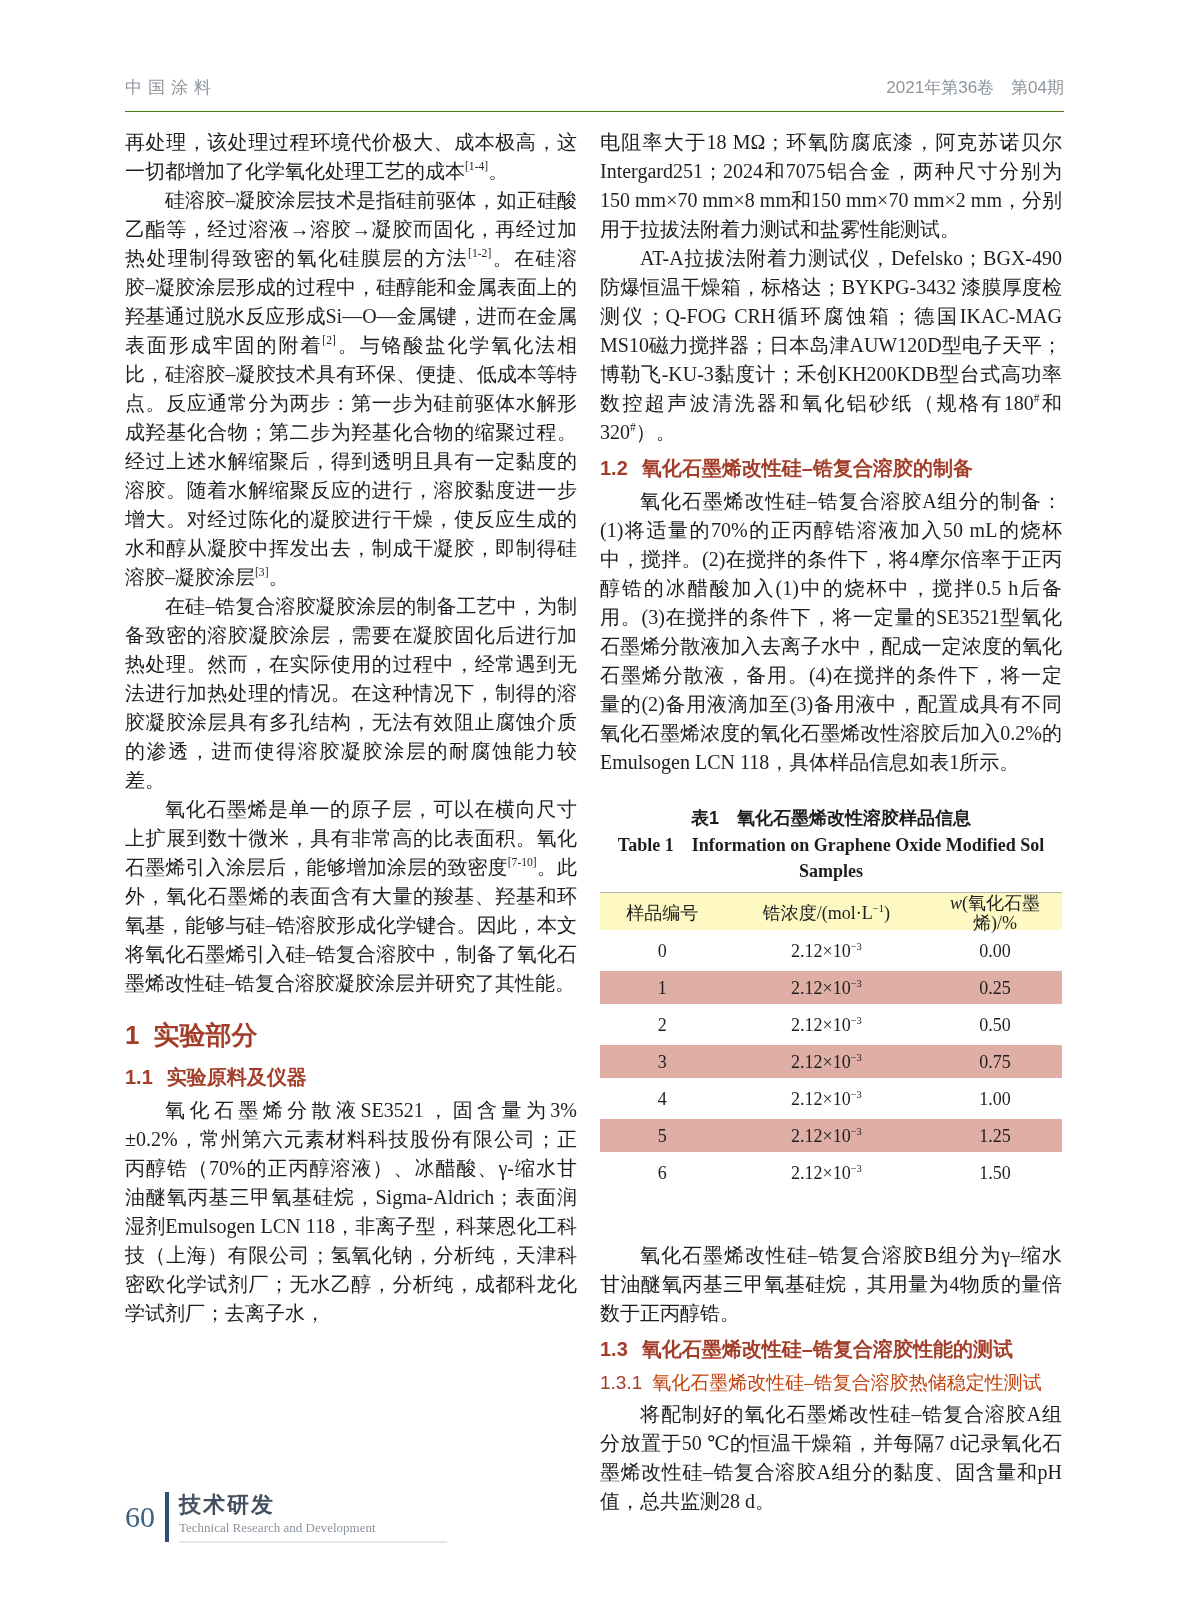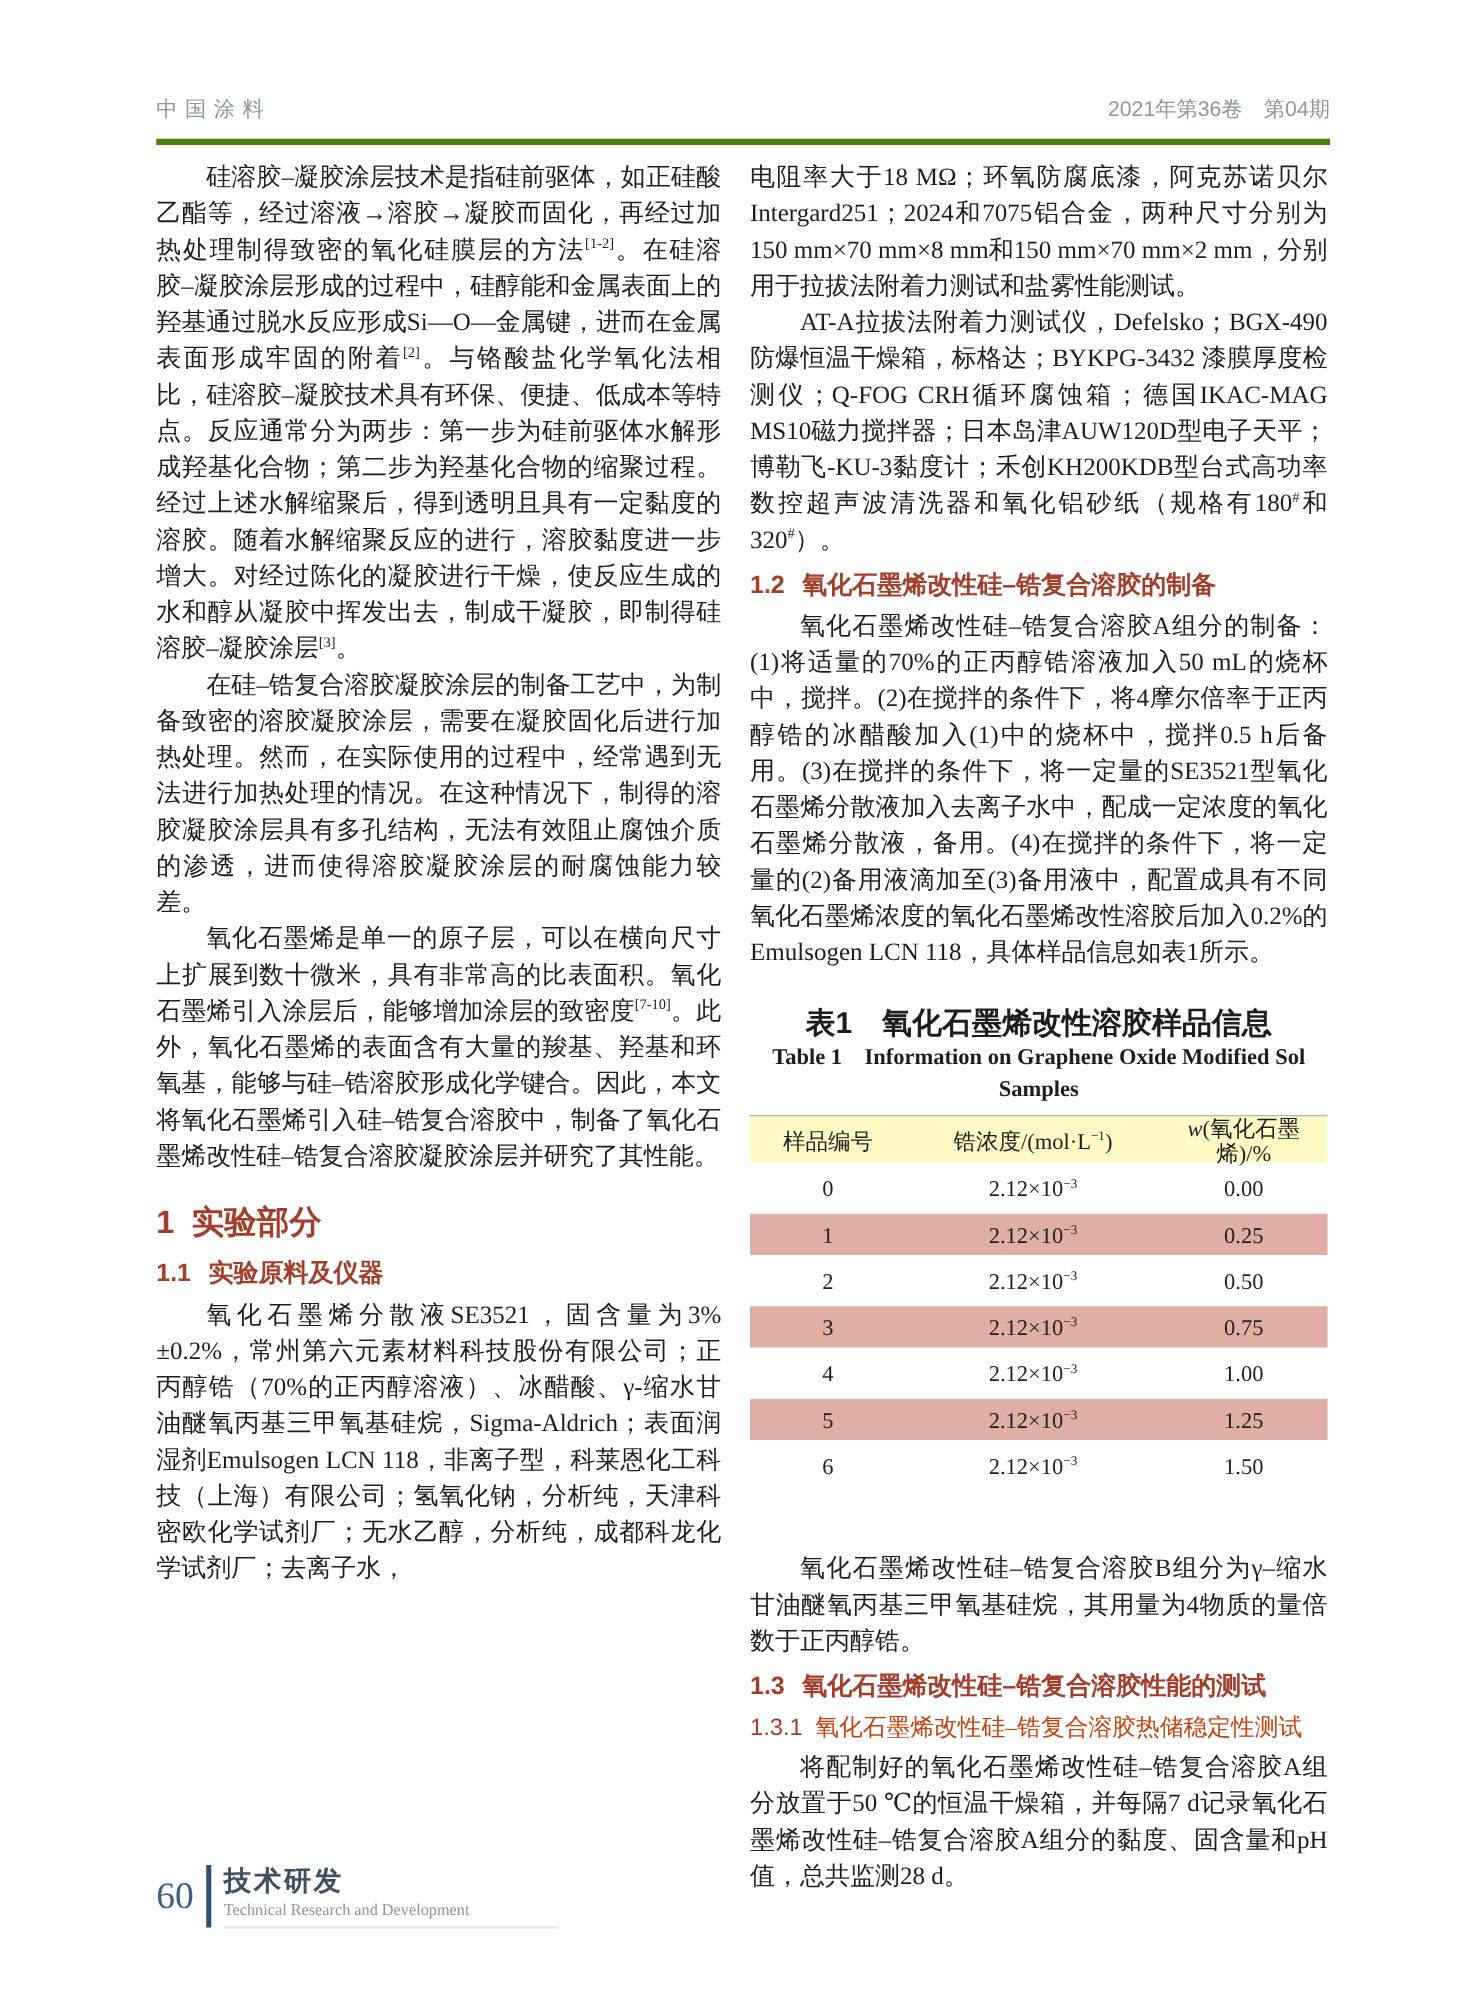--- a/index.html
+++ b/index.html
@@ -6,21 +6,21 @@
   .page {
     position:relative; width:1187px; height:1600px; margin:0 auto;
     background:#ffffff; overflow:hidden;
     font-family:"Liberation Serif","DejaVu Serif",serif;
     color:#1d1d1f;
   }
   
   .runhead {
     position:absolute; left:125px; right:123px; top:76px;
     display:flex; justify-content:space-between; align-items:flex-end;
-    padding-bottom:12px; border-bottom:5px solid #4d7c0f;
+    padding-bottom:12px; border-bottom:1px solid #4d7c0f;
     font-family:"Liberation Sans","DejaVu Sans",sans-serif;
     font-size:17px; color:#8d959d;
   }
   .runhead .journal { letter-spacing:6px; }
   
   .col {
     position:absolute; top:128px;
     font-size:20px; line-height:29px; text-align:justify;
   }
   .col-left  { left:125px; width:452px; }
@@ -33,21 +33,21 @@
   .sec .secnum { margin-right:14px; }
   .sec.h1 { font-size:26px; font-weight:bold; margin:20px 0 10px 0; line-height:34px; }
   .sec.h2 { font-size:20px; font-weight:bold; margin:6px 0 4px 0; line-height:30px; }
   .sec.h3 { font-size:19px; font-weight:normal; margin:2px 0 2px 0; line-height:30px; }
   .sec.h3 .secnum { margin-right:10px; }
   .sec.h3 .sectitle { color:#c2410c; font-family:"Liberation Serif","DejaVu Serif",serif; }
   
   .tablewrap { margin:28px 0 52px 0; }
   .tcap-cn {
     text-align:center; font-family:"Liberation Sans","DejaVu Sans",sans-serif;
-    font-weight:bold; font-size:24px; line-height:27px;
+    font-weight:bold; font-size:18px; line-height:27px;
   }
   .tcap-en { text-align:center; font-weight:bold; font-size:18px; line-height:26px; }
   .tbl { margin-top:8px; }
   .trow {
     display:grid; grid-template-columns:27% 44% 29%;
     align-items:center; text-align:center;
     height:33px; margin-top:4px; font-size:18px; line-height:20px;
   }
   .trow.head { background:#fef9c3; height:37px; border-top:1px solid #b7b3b1; }
   .trow.shaded { background:#dfaea4; }
@@ -72,20 +72,21 @@
 <body>
 
 <div class="page">
 
   <div class="runhead">
     <span class="journal">中国涂料</span>
     <span class="issue">2021年第36卷　第04期</span>
   </div>
 
   <div class="col col-left" id="col-left">
+      <p class="para"><span>再处理，该处理过程环境代价极大、成本极高，这一切都增加了化学氧化处理工艺的成本</span><sup>[1-4]</sup><span>。</span></p>
       <p class="para indent"><span>硅溶胶–凝胶涂层技术是指硅前驱体，如正硅酸乙酯等，经过溶液→溶胶→凝胶而固化，再经过加热处理制得致密的氧化硅膜层的方法</span><sup>[1-2]</sup><span>。在硅溶胶–凝胶涂层形成的过程中，硅醇能和金属表面上的羟基通过脱水反应形成Si—O—金属键，进而在金属表面形成牢固的附着</span><sup>[2]</sup><span>。与铬酸盐化学氧化法相比，硅溶胶–凝胶技术具有环保、便捷、低成本等特点。反应通常分为两步：第一步为硅前驱体水解形成羟基化合物；第二步为羟基化合物的缩聚过程。经过上述水解缩聚后，得到透明且具有一定黏度的溶胶。随着水解缩聚反应的进行，溶胶黏度进一步增大。对经过陈化的凝胶进行干燥，使反应生成的水和醇从凝胶中挥发出去，制成干凝胶，即制得硅溶胶–凝胶涂层</span><sup>[3]</sup><span>。</span></p>
       <p class="para indent"><span>在硅–锆复合溶胶凝胶涂层的制备工艺中，为制备致密的溶胶凝胶涂层，需要在凝胶固化后进行加热处理。然而，在实际使用的过程中，经常遇到无法进行加热处理的情况。在这种情况下，制得的溶胶凝胶涂层具有多孔结构，无法有效阻止腐蚀介质的渗透，进而使得溶胶凝胶涂层的耐腐蚀能力较差。</span></p>
       <p class="para indent"><span>氧化石墨烯是单一的原子层，可以在横向尺寸上扩展到数十微米，具有非常高的比表面积。氧化石墨烯引入涂层后，能够增加涂层的致密度</span><sup>[7-10]</sup><span>。此外，氧化石墨烯的表面含有大量的羧基、羟基和环氧基，能够与硅–锆溶胶形成化学键合。因此，本文将氧化石墨烯引入硅–锆复合溶胶中，制备了氧化石墨烯改性硅–锆复合溶胶凝胶涂层并研究了其性能。</span></p>
       <div class="sec h1"><span class="secnum">1</span><span class="sectitle">实验部分</span></div>
       <div class="sec h2"><span class="secnum">1.1</span><span class="sectitle">实验原料及仪器</span></div>
       <p class="para indent"><span>氧化石墨烯分散液SE3521，固含量为3%±0.2%，常州第六元素材料科技股份有限公司；正丙醇锆（70%的正丙醇溶液）、冰醋酸、γ-缩水甘油醚氧丙基三甲氧基硅烷，Sigma-Aldrich；表面润湿剂Emulsogen LCN 118，非离子型，科莱恩化工科技（上海）有限公司；氢氧化钠，分析纯，天津科密欧化学试剂厂；无水乙醇，分析纯，成都科龙化学试剂厂；去离子水，</span></p>
     </div>
   <div class="col col-right" id="col-right">
       <p class="para"><span>电阻率大于18 MΩ；环氧防腐底漆，阿克苏诺贝尔Intergard251；2024和7075铝合金，两种尺寸分别为150 mm×70 mm×8 mm和150 mm×70 mm×2 mm，分别用于拉拔法附着力测试和盐雾性能测试。</span></p>
       <p class="para indent"><span>AT-A拉拔法附着力测试仪，Defelsko；BGX-490防爆恒温干燥箱，标格达；BYKPG-3432 漆膜厚度检测仪；Q-FOG CRH循环腐蚀箱；德国IKAC-MAG MS10磁力搅拌器；日本岛津AUW120D型电子天平；博勒飞-KU-3黏度计；禾创KH200KDB型台式高功率数控超声波清洗器和氧化铝砂纸（规格有180</span><sup>#</sup><span>和320</span><sup>#</sup><span>）。</span></p>

